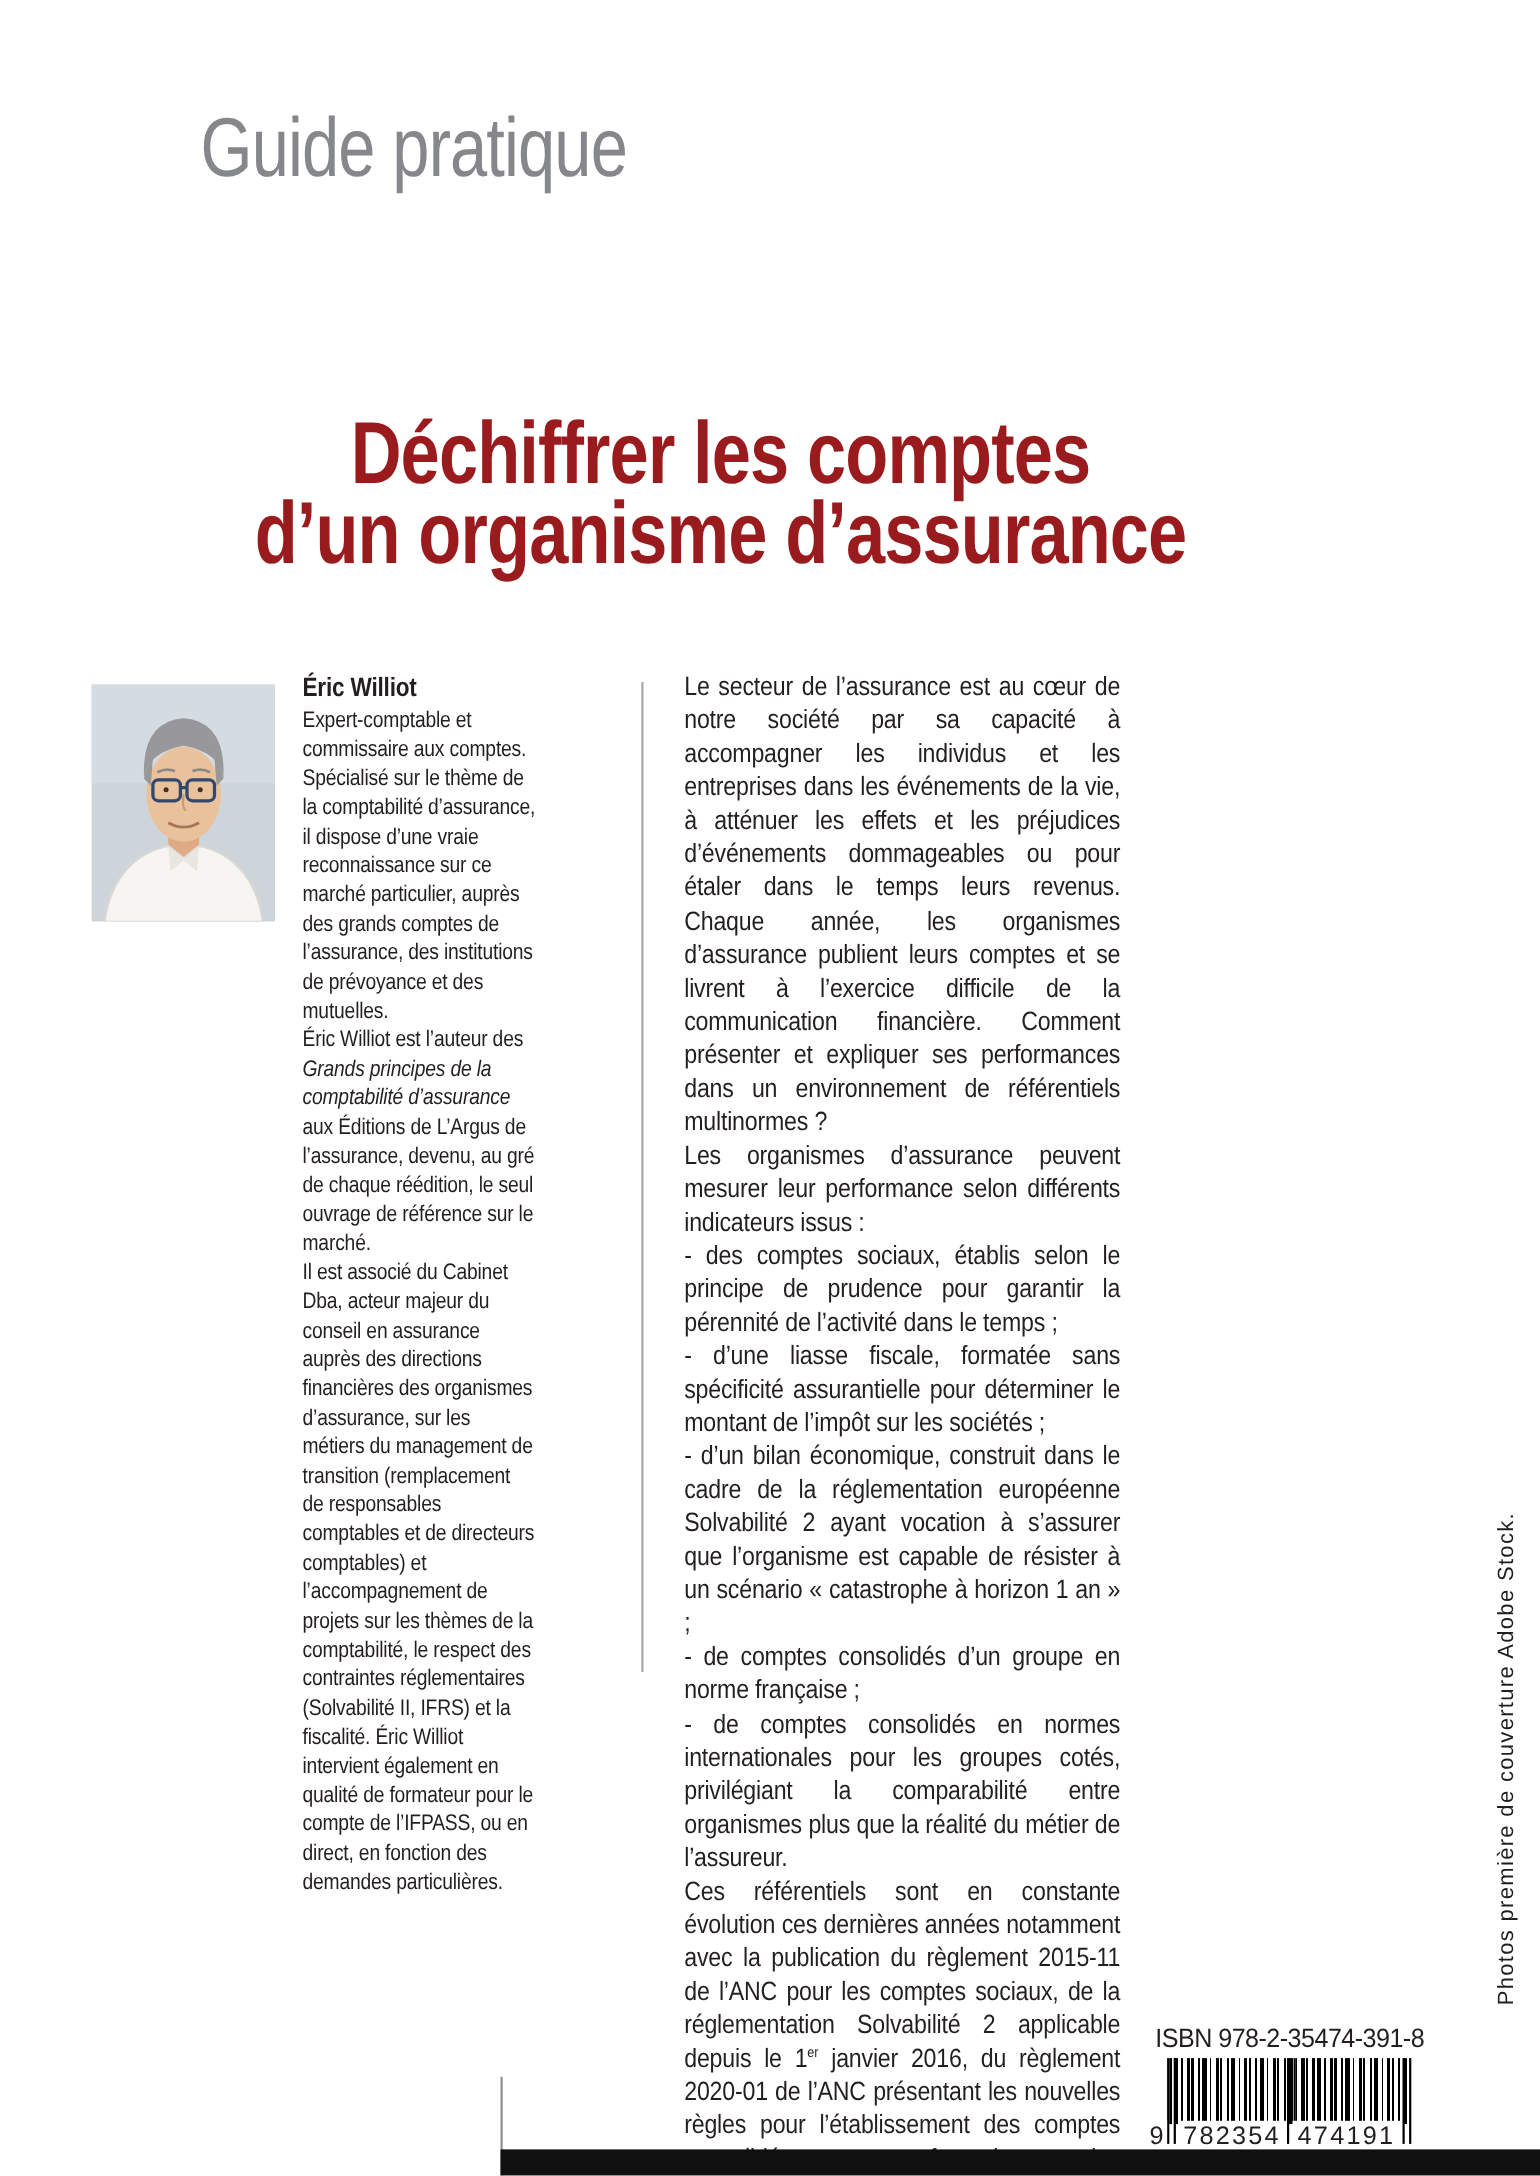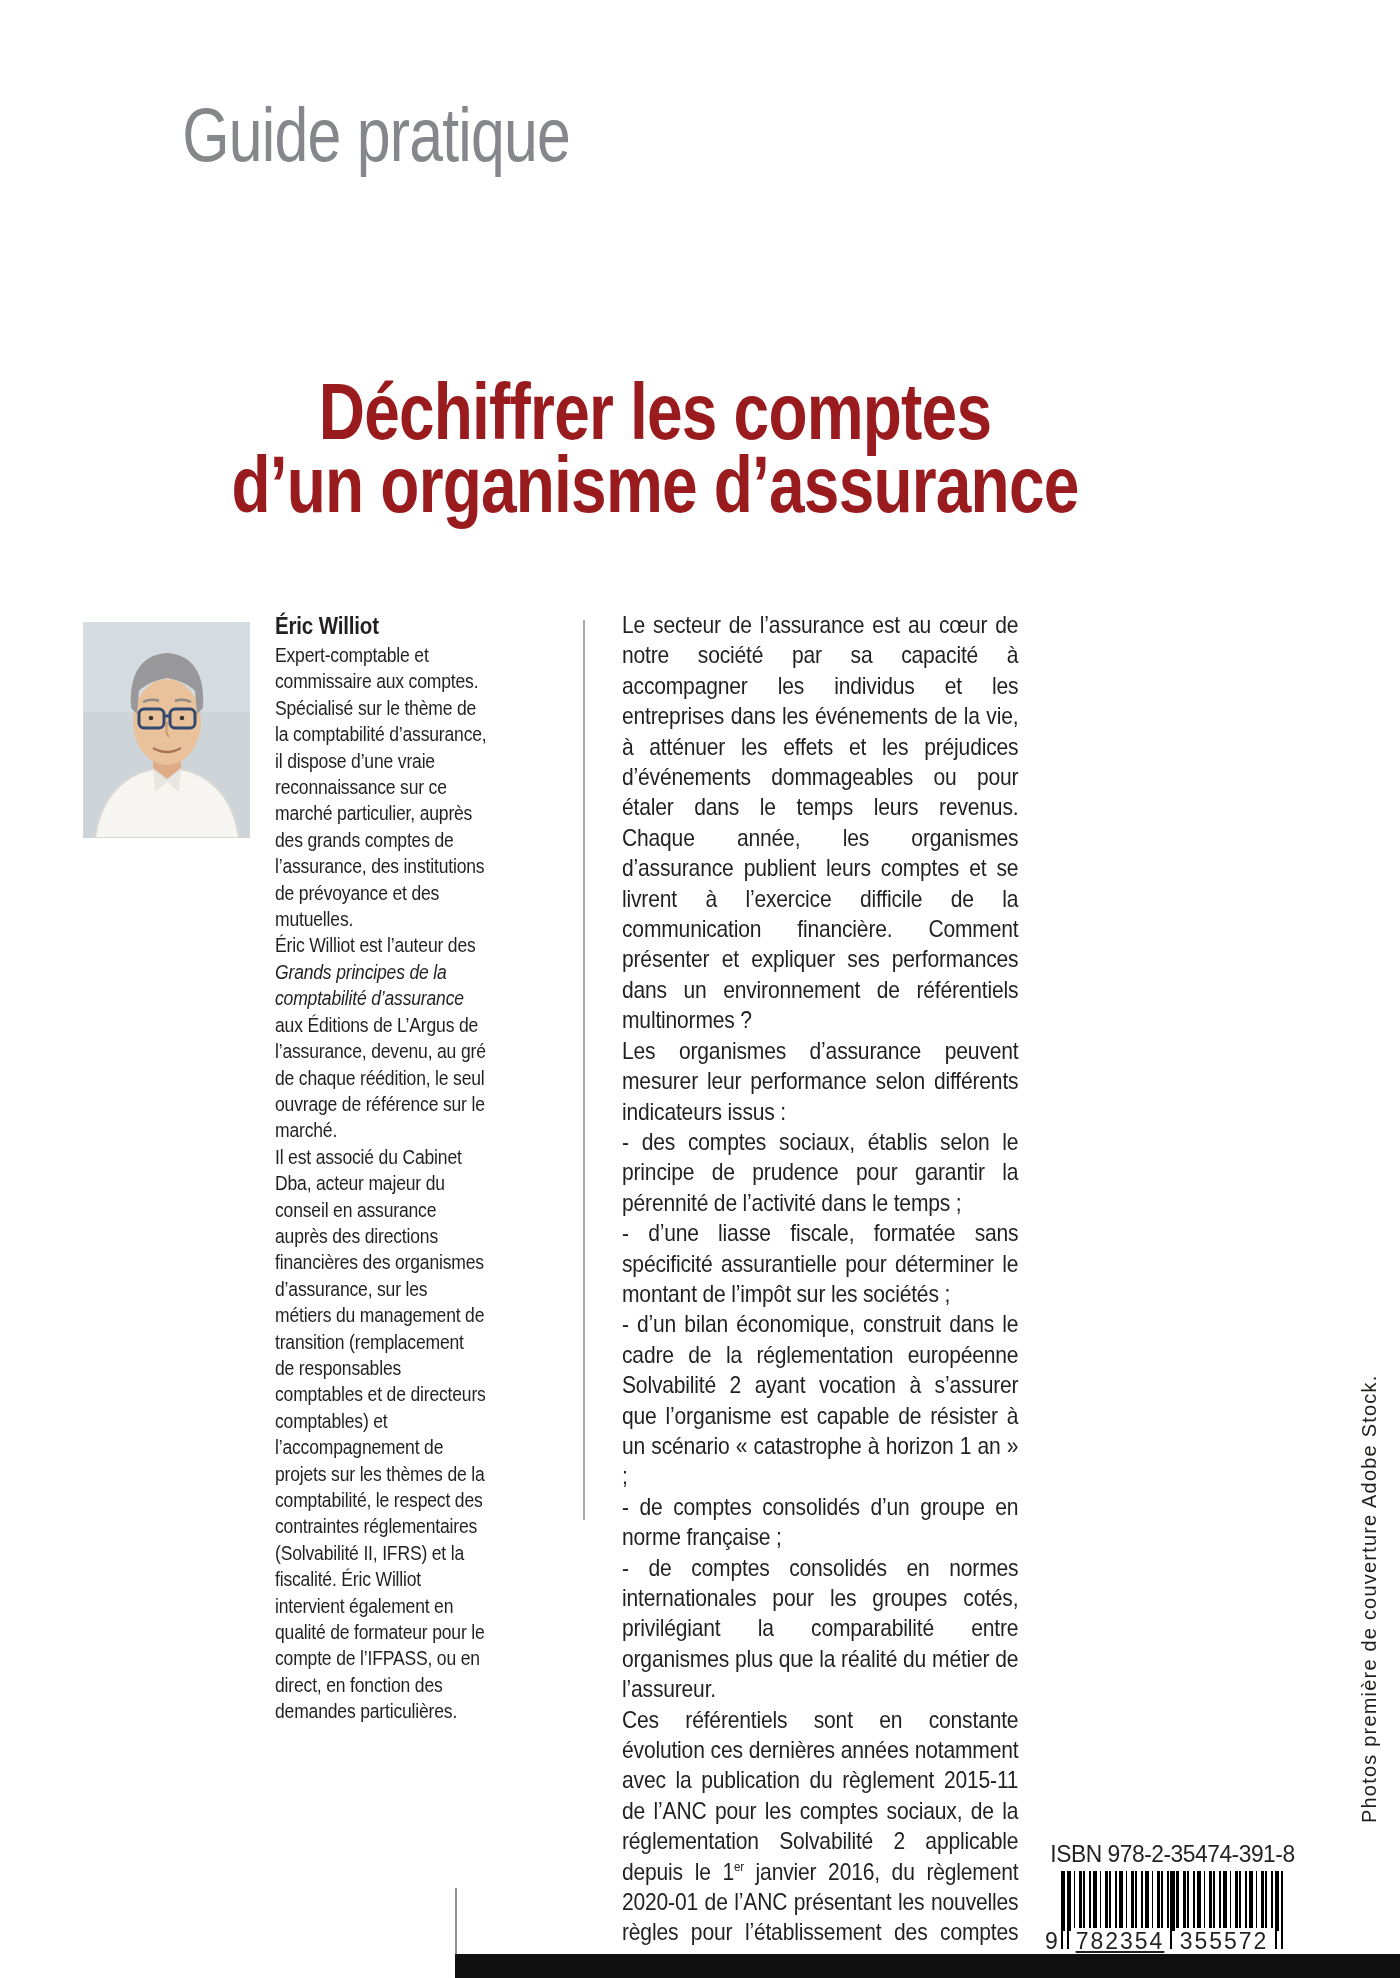--- a/index.html
+++ b/index.html
@@ -37,21 +37,21 @@
   .barcode{position:relative;width:244px;height:84px;margin:3px auto 0;}
   .bars{position:absolute;left:12px;right:12px;top:0;height:60px;
         background:repeating-linear-gradient(90deg,#000 0 2px,#fff 2px 4px,#000 4px 8px,#fff 8px 11px,
         #000 11px 12px,#fff 12px 16px,#000 16px 19px,#fff 19px 20px,#000 20px 22px,#fff 22px 26px);}
   .guard{position:absolute;top:0;width:2.5px;height:78px;background:#000;}
   .g1{left:10px;} .g2{left:16px;} .g3{left:119px;} .g4{left:125px;} .g5{left:224px;} .g6{left:230px;}
   .barcode-digits{position:absolute;top:57px;left:0;right:0;height:26px;display:flex;align-items:flex-start;
         font-size:23px;letter-spacing:2px;}
   .barcode-digits span{display:block;background:#fff;text-align:center;}
   .dg-lead{width:16px;margin-left:-6px;}
-  .dg-a{width:99px;margin-left:10px;text-decoration:underline;}
+  .dg-a{width:99px;margin-left:10px;}
   .dg-b{width:99px;margin-left:5px;}
   
   .credit{position:absolute;left:1358px;top:1823px;width:540px;height:24px;
         transform:rotate(-90deg);transform-origin:0 0;
         font-size:20px;letter-spacing:1.2px;color:#1e1e1c;white-space:nowrap;}
   
   .trim-vline{position:absolute;left:455px;top:1888px;width:1.5px;height:90px;background:#8f8f8f;}
   .bottom-bar{position:absolute;left:455px;top:1954px;width:945px;height:24px;background:#101010;}
 </style>
 </head>
@@ -118,21 +118,21 @@
       <div class="bars"></div>
       <div class="guard g1"></div>
       <div class="guard g2"></div>
       <div class="guard g3"></div>
       <div class="guard g4"></div>
       <div class="guard g5"></div>
       <div class="guard g6"></div>
       <div class="barcode-digits" id="barcode-digits">
           <span class="dg-lead">9</span>
           <span class="dg-a">782354</span>
-          <span class="dg-b">355572</span>
+          <span class="dg-b">474191</span>
         </div>
     </div>
   </div>
 
   <div class="credit">Photos première de couverture Adobe Stock.</div>
 
   <div class="trim-vline"></div>
   <div class="bottom-bar"></div>
 
 </div>

